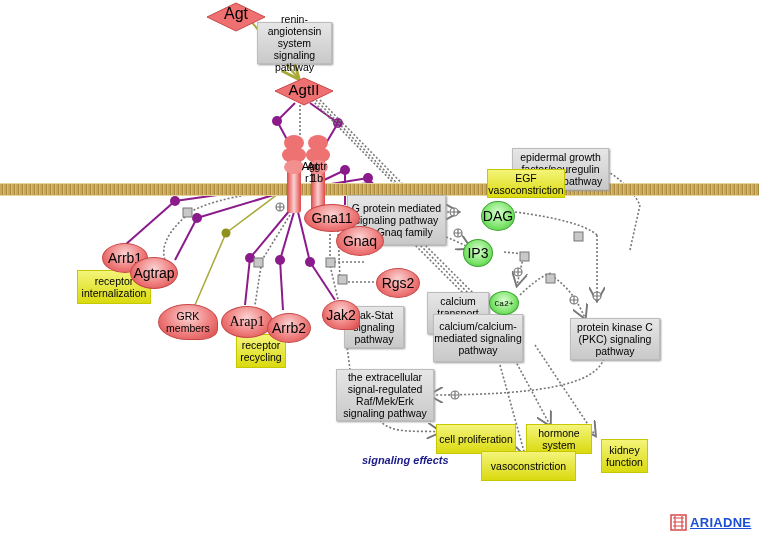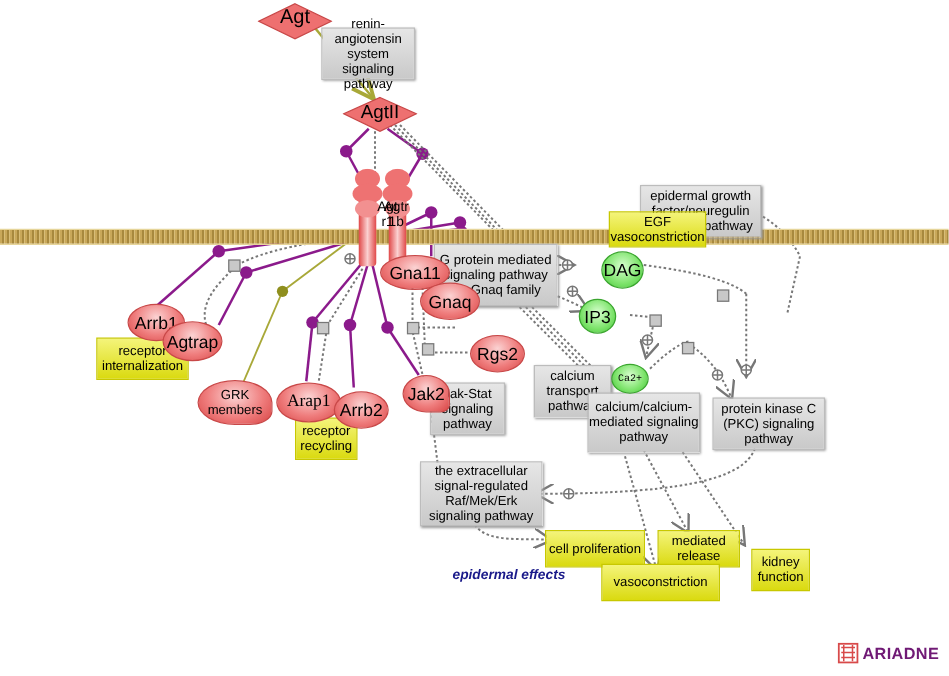--- a/index.html
+++ b/index.html
@@ -9,21 +9,21 @@
     background:repeating-linear-gradient(90deg,#c9a85a 0 2px,#a8893e 2px 3px,#d8bd78 3px 4px);
     border-top:1px solid #e6d59a;border-bottom:1px solid #e6d59a;}
   .node{position:absolute;display:flex;align-items:center;justify-content:center;text-align:center;color:#000;}
   .protein{border-radius:50%;background:radial-gradient(ellipse at 50% 35%,#fbd3d3 0%,#ef7d7d 55%,#d84545 100%);border:1px solid #c84848;font-size:14px;}
   .small-mol{border-radius:50%;background:radial-gradient(circle at 50% 40%,#d9ffd0 0%,#7ce36a 60%,#45c03a 100%);border:1px solid #3aa52e;font-size:14px;}
   .pathway{background:linear-gradient(180deg,#e6e6e6 0%,#c9c9c9 100%);border:1px solid #bcbcbc;font-size:10.5px;line-height:12px;box-shadow:1px 1px 2px #999;}
   .process{background:linear-gradient(180deg,#f4f47a 0%,#dada10 100%);border:1px solid #c8c800;font-size:10.5px;line-height:12px;}
   .diamond-label{position:absolute;font-size:16px;color:#000;text-align:center;}
   .legend-text{position:absolute;color:#1a1a8a;font-style:italic;font-weight:bold;font-size:11px;}
   .logo{position:absolute;left:670px;top:514px;display:flex;align-items:center;gap:3px;}
-  .logo-text{color:#701a75;font-weight:bold;font-size:13px;letter-spacing:0.3px;}
+  .logo-text{color:#1d4ed8;font-weight:bold;font-size:13px;letter-spacing:0.3px;text-decoration:underline;}
 </style>
 </head>
 <body>
 
 <svg id="canvas" width="759" height="541">
   <defs>
     <marker id="arrowGray" markerWidth="10" markerHeight="10" refX="8" refY="5" orient="auto">
       <path d="M0,0 L9,5 L0,10" fill="none" stroke="#777" stroke-width="1.2"></path>
     </marker>
     <marker id="arrowOlive" markerWidth="10" markerHeight="10" refX="8" refY="5" orient="auto">
@@ -168,47 +168,47 @@
   <ellipse cx="37" cy="32" rx="10" ry="7" fill="#f29090"></ellipse>
 </svg>
 <div class="node" style="left:298px;top:160px;width:24px;font-size:11px;line-height:12px;">Agt r1</div>
 <div class="node" style="left:304px;top:160px;width:26px;font-size:11px;line-height:12px;">Agtr 1b</div>
 
 <div class="node pathway" style="left:257px;top:22px;width:73px;height:40px;">renin-angiotensin system signaling pathway</div>
 <div class="node pathway" style="left:347px;top:195px;width:97px;height:48px;">G protein mediated signaling pathway via Gnaq family</div>
 <div class="node pathway" style="left:512px;top:126px;width:95px;height:40px;margin-top:22px;">epidermal growth factor/neuregulin signaling pathway</div>
 <div class="node pathway" style="left:344px;top:306px;width:58px;height:40px;">Jak-Stat signaling pathway</div>
 <div class="node pathway" style="left:427px;top:292px;width:60px;height:40px;">calcium transport pathway</div>
-<div class="node pathway" style="left:470px;top:314px;width:88px;height:46px;">calcium/calcium-mediated signaling pathway</div>
+<div class="node pathway" style="left:433px;top:314px;width:88px;height:46px;">calcium/calcium-mediated signaling pathway</div>
 <div class="node pathway" style="left:570px;top:318px;width:88px;height:40px;">protein kinase C (PKC) signaling pathway</div>
 <div class="node pathway" style="left:336px;top:369px;width:96px;height:50px;">the extracellular signal-regulated Raf/Mek/Erk signaling pathway</div>
 
 <div class="node process" style="left:487px;top:169px;width:76px;height:27px;">EGF vasoconstriction</div>
 <div class="node process" style="left:77px;top:270px;width:72px;height:32px;">receptor internalization</div>
 <div class="node process" style="left:236px;top:334px;width:48px;height:32px;">receptor recycling</div>
 <div class="node process" style="left:436px;top:424px;width:78px;height:28px;">cell proliferation</div>
-<div class="node process" style="left:526px;top:424px;width:64px;height:28px;">mediated release</div>
+<div class="node process" style="left:526px;top:424px;width:64px;height:28px;">hormone system</div>
 <div class="node process" style="left:481px;top:451px;width:93px;height:28px;">vasoconstriction</div>
 <div class="node process" style="left:587px;top:439px;width:45px;height:32px;margin-left:14px;">kidney function</div>
 
 <div class="node protein" style="left:304px;top:204px;width:54px;height:26px;">Gna11</div>
 <div class="node protein" style="left:336px;top:226px;width:46px;height:28px;">Gnaq</div>
 <div class="node protein" style="left:376px;top:268px;width:42px;height:28px;">Rgs2</div>
 <div class="node protein" style="left:102px;top:243px;width:44px;height:28px;">Arrb1</div>
 <div class="node protein" style="left:130px;top:257px;width:46px;height:30px;">Agtrap</div>
 <div class="node protein" style="left:158px;top:304px;width:58px;height:34px;font-size:10.5px;line-height:12px;border-radius:50% 50% 30% 50%;">GRK members</div>
 <div class="node protein" style="left:221px;top:306px;width:50px;height:30px;font-family:Liberation Serif, serif;">Arap1</div>
 <div class="node protein" style="left:267px;top:313px;width:42px;height:28px;">Arrb2</div>
 <div class="node protein" style="left:322px;top:300px;width:36px;height:28px;border-radius:50% 50% 20% 50%;">Jak2</div>
 
 <div class="node small-mol" style="left:481px;top:201px;width:32px;height:28px;">DAG</div>
 <div class="node small-mol" style="left:463px;top:239px;width:28px;height:26px;">IP3</div>
 <div class="node small-mol" style="left:489px;top:291px;width:28px;height:22px;font-size:8px;font-family:Liberation Mono, monospace;">Ca2+</div>
 
-<div class="legend-text" style="left:362px;top:454px;">epidermal effects</div>
+<div class="legend-text" style="left:362px;top:454px;">signaling effects</div>
 
 <div class="logo">
   <svg width="17" height="17">
     <rect x="1" y="1" width="15" height="15" fill="#fff" stroke="#d84a4a" stroke-width="1.5"></rect>
     <path d="M3,4 h11 M3,8 h11 M3,12 h11 M5,2 v13 M12,2 v13" stroke="#d84a4a" stroke-width="1.2"></path>
   </svg>
   <span class="logo-text">ARIADNE</span>
 </div>
 
 </body></html>

